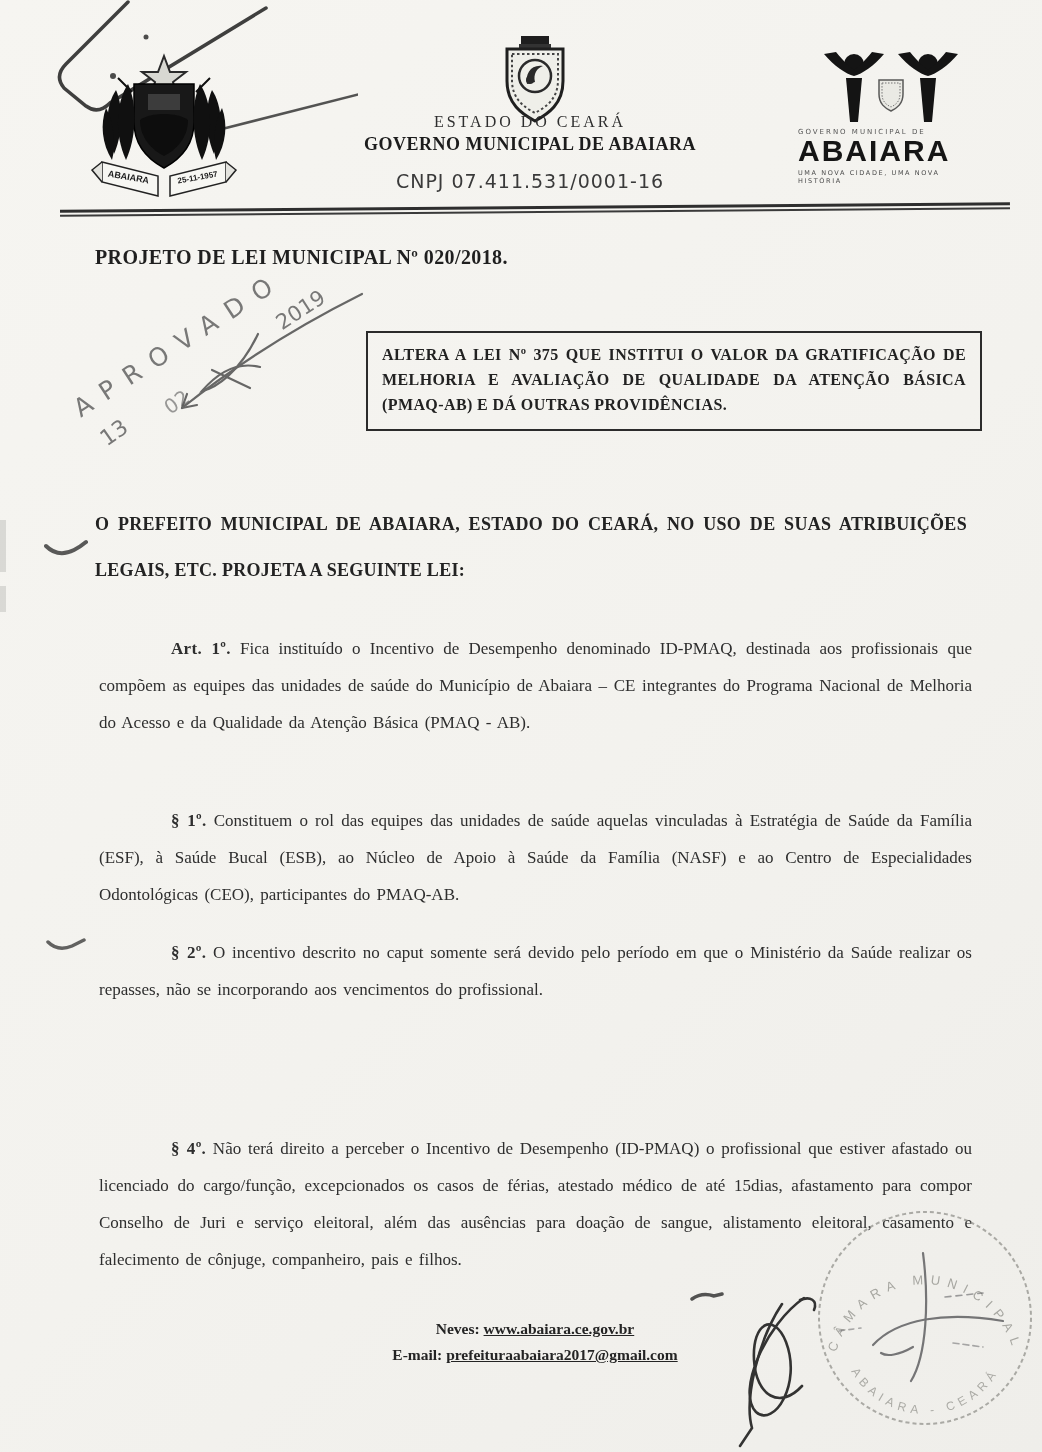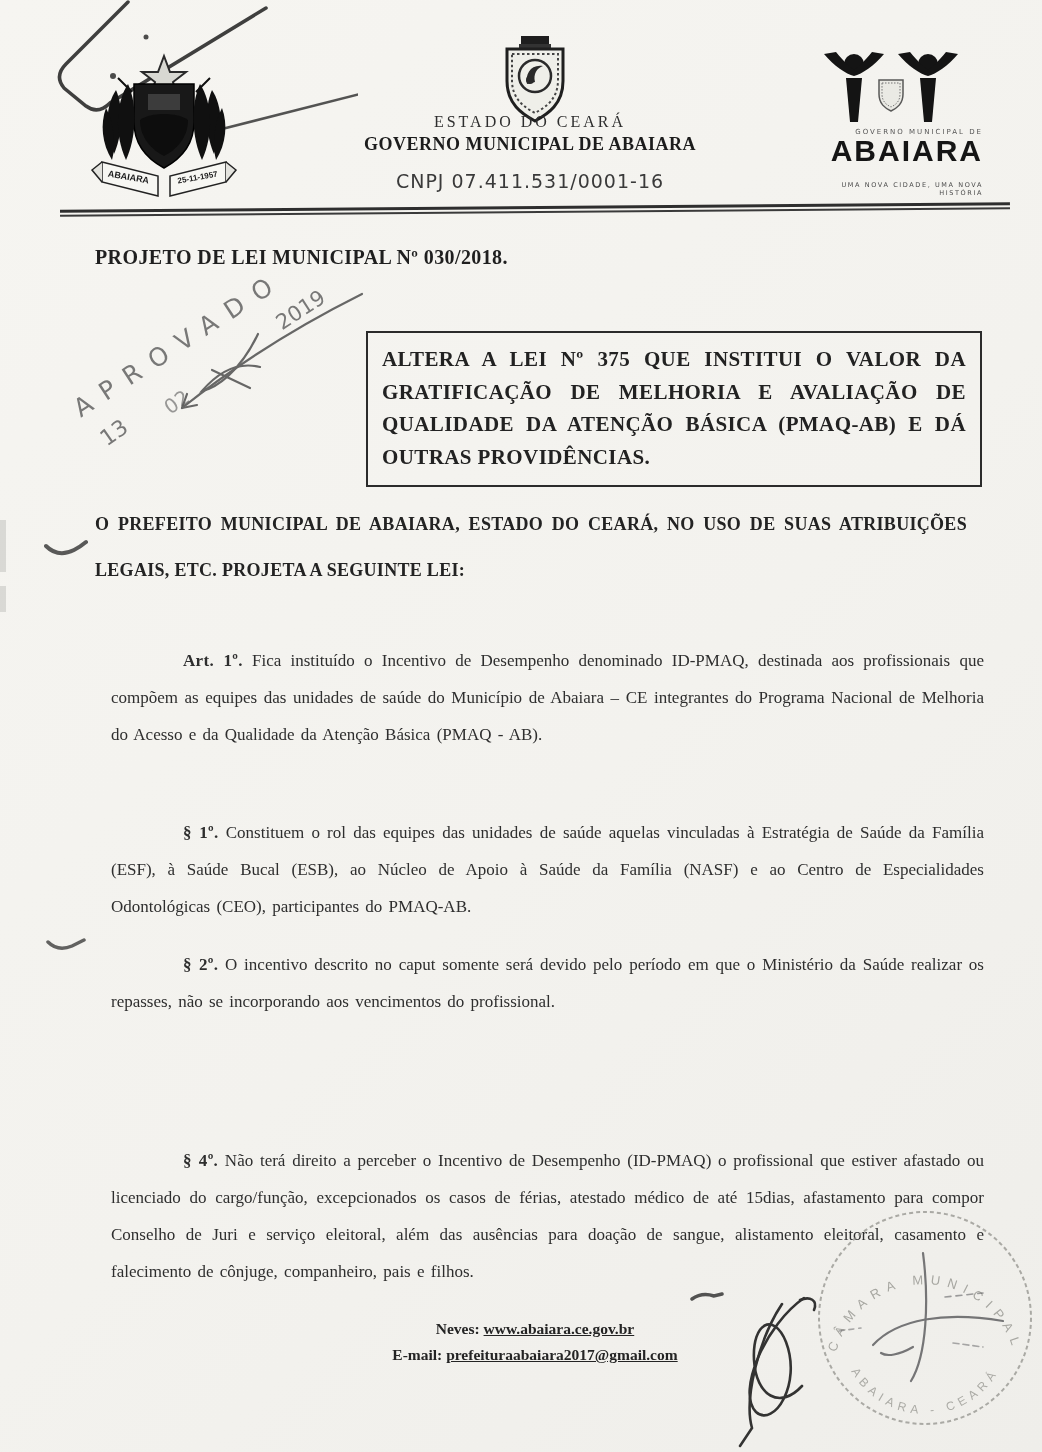--- a/index.html
+++ b/index.html
@@ -13,43 +13,43 @@
   .hdr-state{left:280px;top:113px;width:500px;text-align:center;
     font-size:16px;font-weight:normal;letter-spacing:3px;color:#2e2e2e;}
   .hdr-gov{left:230px;top:134px;width:600px;text-align:center;
     font-size:18px;font-weight:bold;letter-spacing:.5px;color:#1c1c1c;}
   .hdr-cnpj{left:280px;top:170px;width:500px;text-align:center;
     font-family:"DejaVu Sans",sans-serif;font-size:19px;letter-spacing:1px;color:#3a3a3a;}
   .divider{left:60px;top:206px;width:950px;height:2px;
     border-top:3px solid #2e2e2e;border-bottom:2px solid #3a3a3a;
     transform:rotate(-0.45deg);}
   
-  .logo-box{left:798px;top:52px;width:185px;height:140px;text-align:right;}
+  .logo-box{left:798px;top:52px;width:185px;height:140px;text-align:left;}
   .logo-top{font-family:"DejaVu Sans",sans-serif;font-size:7px;letter-spacing:2px;color:#555;margin-top:76px;}
   .logo-name{font-family:"Liberation Sans",sans-serif;font-size:30px;font-weight:bold;
     letter-spacing:2px;color:#151515;line-height:1.0;}
-  .logo-slogan{font-family:"DejaVu Sans",sans-serif;font-size:6.5px;letter-spacing:1.6px;color:#4a4a4a;margin-top:15px;}
+  .logo-slogan{font-family:"DejaVu Sans",sans-serif;font-size:6.5px;letter-spacing:1.6px;color:#4a4a4a;margin-top:3px;}
   
   .doc-title{left:95px;top:246px;font-size:20px;font-weight:bold;letter-spacing:.4px;color:#1f1f1f;}
   
   .approval{left:62px;top:272px;width:345px;height:195px;}
   .hand{position:absolute;font-family:"DejaVu Sans",sans-serif;color:#5a5a5a;opacity:.8;}
   .apv-word{left:14px;top:124px;font-size:25px;letter-spacing:13px;transform:rotate(-33deg);transform-origin:0 50%;}
   .apv-day{left:38px;top:148px;font-size:22px;transform:rotate(-35deg);}
   .apv-month{left:102px;top:118px;font-size:20px;transform:rotate(-35deg);opacity:.6;}
   .apv-year{left:212px;top:26px;font-size:21px;transform:rotate(-33deg);}
   
   .summary-box{left:366px;top:331px;width:584px;border:2px solid #2b2b2b;
-    padding:10px 14px 12px 14px;font-size:21px;font-weight:bold;letter-spacing:.4px;
+    padding:10px 14px 12px 14px;font-size:16px;font-weight:bold;letter-spacing:.4px;
     line-height:1.55;text-align:justify;color:#222;}
   
   .preamble{left:95px;top:502px;width:872px;font-size:18px;font-weight:bold;
     letter-spacing:.3px;line-height:2.55;text-align:justify;color:#232323;}
   .art{left:95px;width:873px;font-size:17px;line-height:2.18;text-align:justify;
-    text-indent:72px;color:#2e2e2e;word-spacing:2px;margin:16px;}
+    text-indent:72px;color:#2e2e2e;word-spacing:2px;margin:4px;}
   .art b{letter-spacing:.3px;}
   .art-1{top:626px;} .par-1{top:798px;} .par-2{top:930px;} .par-3{top:1030px;} .par-4{top:1126px;}
   
   .footer{left:295px;top:1316px;width:480px;text-align:center;font-size:15.5px;
     font-weight:bold;line-height:1.7;color:#242424;}
   .footer .u{text-decoration:underline;}
   
   .paperclip{left:28px;top:0px;}
   .mark{opacity:.85;}
   .edge-smudge{left:0;width:6px;background:#b7b7b3;opacity:.45;}
@@ -121,21 +121,21 @@
         <path d="M66,31 h18 v11 c0,8 -5,11 -9,13 c-4,-2 -9,-5 -9,-13 Z" fill="none" stroke="#555" stroke-width="1" stroke-dasharray="1.5,1.5"></path>
       </g>
     </svg>
     <div class="logo-top">GOVERNO MUNICIPAL DE</div>
     <div class="logo-name">ABAIARA</div>
     <div class="logo-slogan">UMA NOVA CIDADE, UMA NOVA HISTÓRIA</div>
   </div>
 
   <div class="abs divider"></div>
 
-  <div class="abs doc-title">PROJETO DE LEI MUNICIPAL Nº 030/2018.</div>
+  <div class="abs doc-title">PROJETO DE LEI MUNICIPAL Nº 020/2018.</div>
 
   <div class="abs approval">
     <span class="hand apv-word">APROVADO</span>
     <span class="hand apv-day">13</span>
     <span class="hand apv-month">02</span>
     <span class="hand apv-year">2019</span>
     <svg width="345" height="195" viewBox="0 0 345 195">
       <g fill="none" stroke="#4f4f4f" stroke-width="2.2" opacity=".85" stroke-linecap="round">
         <path d="M120,136 C170,96 232,56 300,22"></path>
         <path d="M120,136 l15,-3 M120,136 l5,-14"></path>

